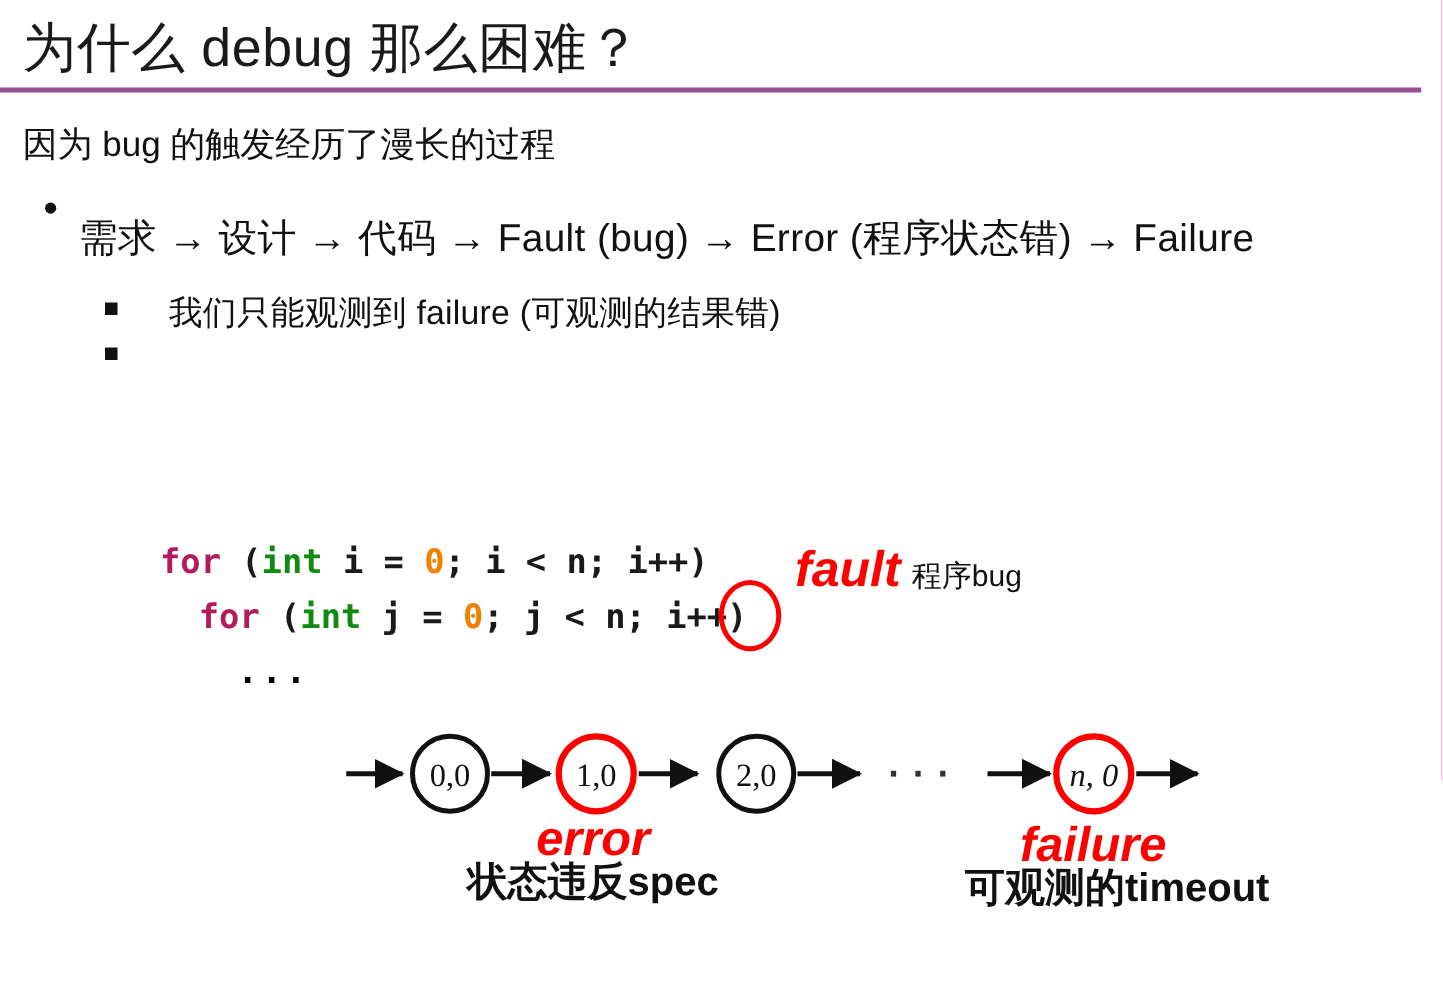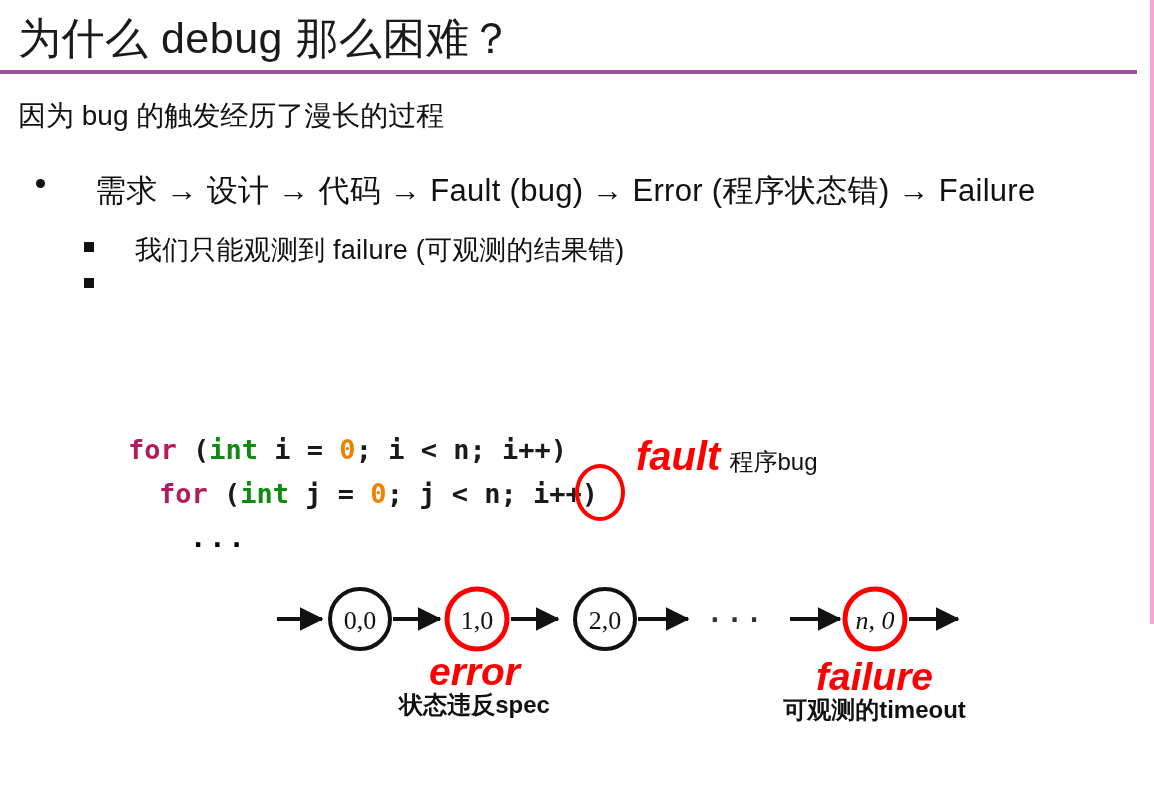--- a/index.html
+++ b/index.html
@@ -7,21 +7,21 @@
     width: 1154px; height: 802px;
     background: #ffffff;
     font-family: "Liberation Sans", sans-serif;
     color: #000000;
     overflow: hidden;
   }
   #slide {
     position: relative;
     width: 1154px; height: 624px;
     background: #ffffff;
-    border-right: 4px solid #f9a8d4;
+    border-right: 1px solid #f9a8d4;
   }
 
   
   #title {
     position: absolute;
     left: 18px; top: 10px;
     font-size: 43px;
     font-weight: 400;
     letter-spacing: 0.5px;
     color: #1a1a1a;
@@ -43,23 +43,22 @@
     color: #111111;
     white-space: nowrap;
   }
 
   
   #bullet1 {
     position: absolute;
     left: 36px; top: 170px;
     width: 1100px;
     display: flex;
-    align-items: center;
-    white-space: nowrap;
-    gap: 32px;
+    align-items: flex-start;
+    white-space: nowrap;
   }
   #bullet1 .dot {
     width: 9px; height: 9px;
     border-radius: 50%;
     background: #111;
     margin-right: 18px;
     position: relative;
     top: -8px;
     flex: 0 0 auto;
   }
@@ -165,21 +164,21 @@
     display: block;
     font-size: 39px;
     font-weight: bold;
     font-style: italic;
     color: #ff0000;
     font-family: "Liberation Sans", sans-serif;
     line-height: 34px;
   }
   .node-label .sub {
     display: block;
-    font-size: 24px;
+    font-size: 32px;
     font-weight: bold;
     color: #111111;
     line-height: 32px;
   }
   #lab-error   { left: 372px; top: 655px; width: 205px; }
   #lab-failure { left: 772px; top: 660px; width: 205px; }
 </style>
 </head>
 <body>
 

